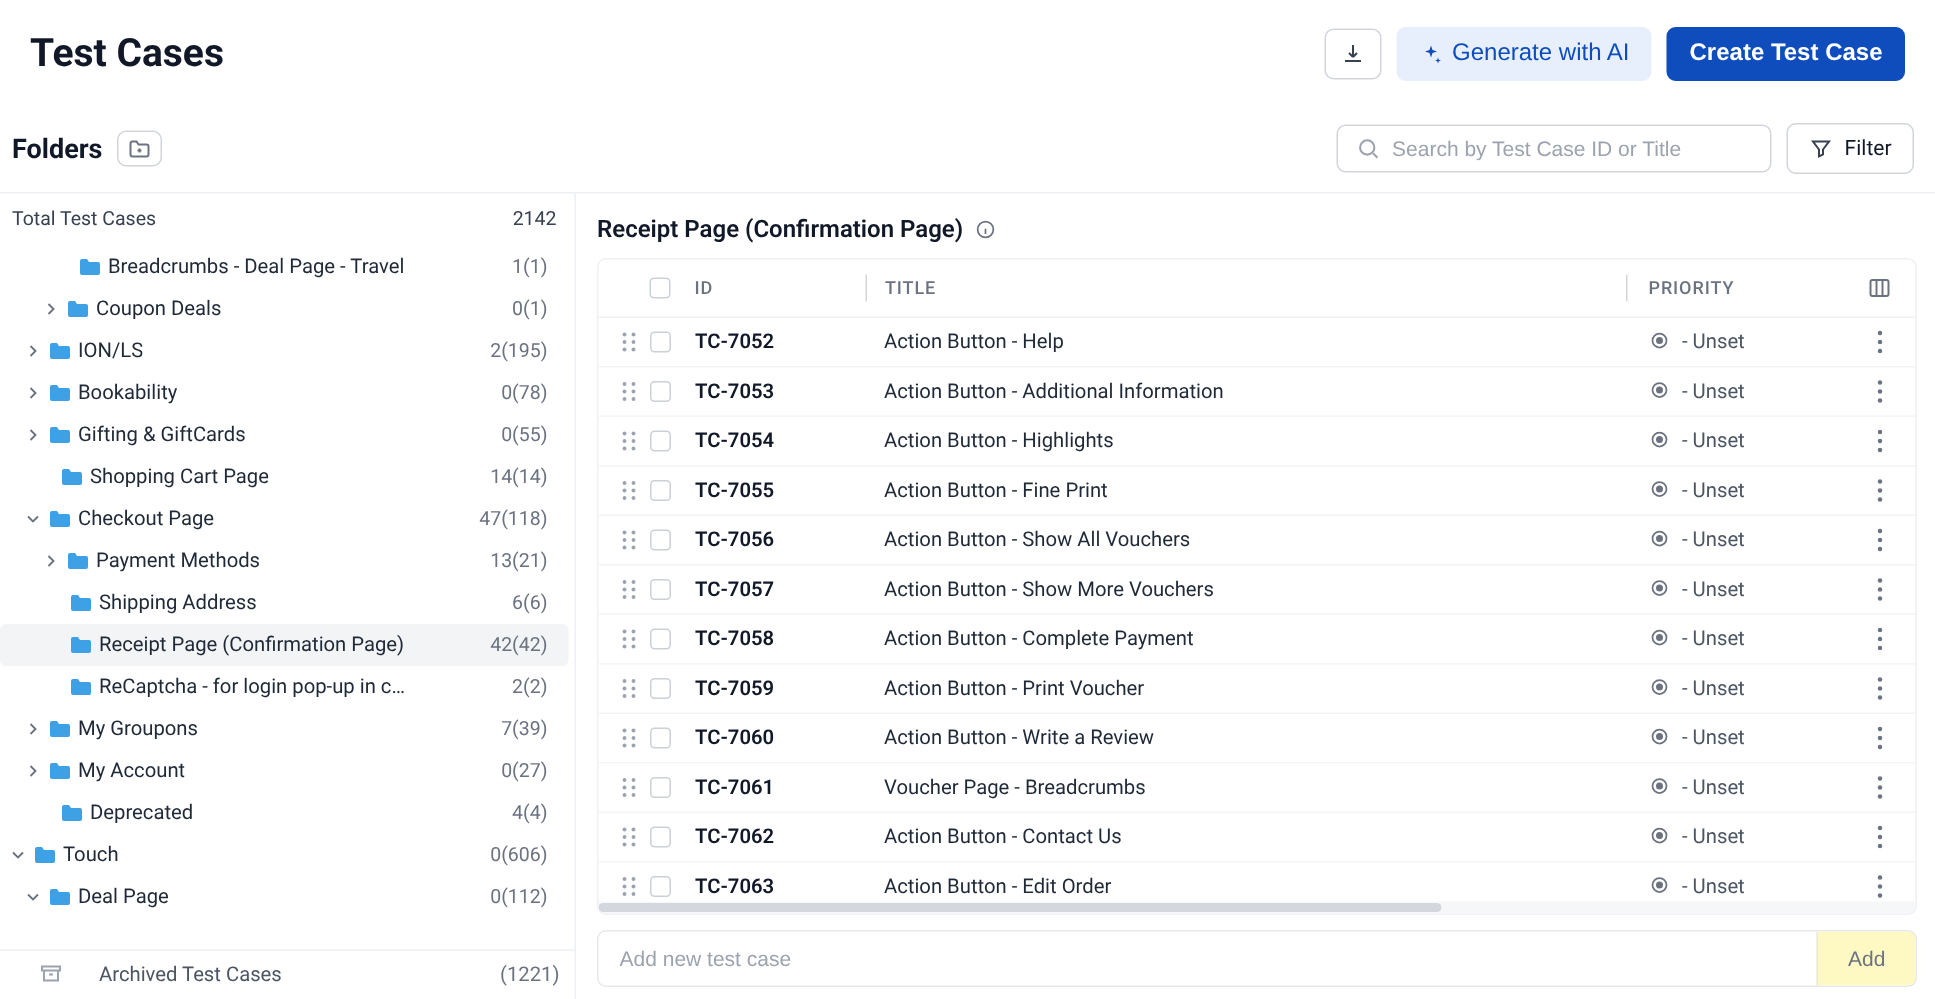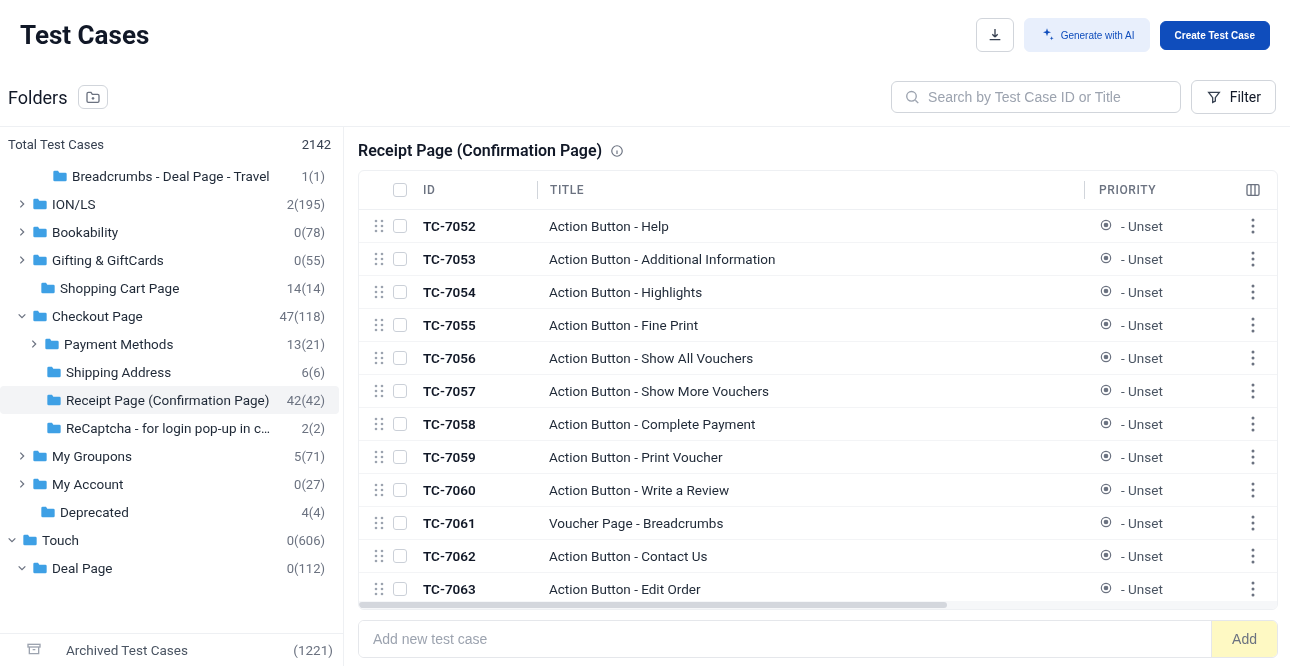--- a/index.html
+++ b/index.html
@@ -1,34 +1,34 @@
 <!DOCTYPE html>
 <html><head>
 <meta charset="utf-8">
 <style>
 * { box-sizing: border-box; margin: 0; padding: 0; }
 body { font-family: -apple-system, BlinkMacSystemFont, "Segoe UI", Roboto, sans-serif; background: #fff; color: #111827; font-size: 14px; width: 1290px; height: 666px; overflow: hidden; display: flex; flex-direction: column; }
 .header { display: flex; align-items: center; justify-content: space-between; padding: 18px 20px; }
 .page-title { font-size: 26px; font-weight: 700; }
 .header-actions { display: flex; gap: 10px; align-items: center; }
-.btn { display: inline-flex; align-items: center; gap: 6px; border: 1px solid #d1d5db; border-radius: 6px; padding: 8px 14px; font-size: 10px; font-weight: 500; background: #fff; cursor: pointer; }
+.btn { display: inline-flex; align-items: flex-end; gap: 6px; border: 1px solid #d1d5db; border-radius: 6px; padding: 8px 14px; font-size: 16px; font-weight: 500; background: #fff; cursor: pointer; }
 .btn-icon-only { padding: 8px 10px; }
 .btn-ai { background: #e8effc; border-color: #e8effc; color: #0f4dbc; }
 .btn-primary { background: #0f4dbc; border-color: #0f4dbc; color: #fff; font-weight: 600; }
 .subheader { display: flex; align-items: center; justify-content: space-between; padding: 10px 14px 12px 8px; border-bottom: 1px solid #eef0f3; }
 .sub-left { display: flex; align-items: center; gap: 10px; }
-.folders-label { font-size: 18px; font-weight: 400; text-align: right; }
+.folders-label { font-size: 18px; font-weight: 700; text-align: right; }
 .folder-add-btn { border: 1px solid #d1d5db; border-radius: 6px; padding: 4px 6px; display: inline-flex; align-items: center; cursor: pointer; }
 .sub-right { display: flex; align-items: center; gap: 10px; }
 .search-box { display: flex; align-items: center; border: 1px solid #d1d5db; border-radius: 6px; padding: 6px 12px; width: 290px; gap: 8px; }
 .search-box input { border: 0; outline: 0; width: 100%; font-size: 14px; color: #374151; }
 .search-box input::placeholder { color: #9ca3af; }
 .filter-btn { display: inline-flex; align-items: center; gap: 8px; border: 1px solid #d1d5db; border-radius: 6px; padding: 8px 14px; cursor: pointer; }
 .body { flex: 1; display: flex; overflow: hidden; }
-.sidebar { width: 344px; border-right: 1px solid #eef0f3; display: flex; flex-direction: column; overflow: hidden; }
+.sidebar { width: 384px; border-right: 1px solid #eef0f3; display: flex; flex-direction: column; overflow: hidden; }
 .total-row { display: flex; justify-content: space-between; padding: 10px 12px 10px 8px; font-size: 13px; color: #374151; }
 .tree { flex: 1; overflow-y: auto; position: relative; padding-right: 4px; }
 .tree::-webkit-scrollbar { width: 10px; }
 .tree::-webkit-scrollbar-thumb { background: #c9cdd4; border-radius: 5px; }
 .tree-item { display: flex; align-items: center; justify-content: space-between; padding: 6px 8px 6px 0; font-size: 13.5px; color: #1f2937; cursor: pointer; border-radius: 4px; }
 .tree-item.active { background: #f3f4f6; }
 .tree-item .left { display: flex; align-items: center; gap: 4px; min-width: 0; }
 .tree-item .label { white-space: nowrap; overflow: hidden; text-overflow: ellipsis; max-width: 210px; }
 .tree-item .count { color: #6b7280; font-size: 13px; padding-right: 6px; white-space: nowrap; }
 .chev { width: 12px; height: 12px; display: inline-flex; align-items: center; justify-content: center; flex-shrink: 0; }
@@ -131,20 +131,35 @@
 
       <svg class="folder-icon" viewBox="0 0 24 20">
               <path class="folder-blue" d="M2 4a2 2 0 012-2h5l2 3h9a2 2 0 012 2v9a2 2 0 01-2 2H4a2 2 0 01-2-2V4z"></path>
             </svg>
       <span class="label">Breadcrumbs - Deal Page - Travel</span>
     </span>
     <span class="count">1(1)</span>
         </div>
         <div class="tree-item">
     <span class="left">
+      <span class="spacer" style="width:24px"></span>
+      <span class="chev">
+              <svg viewBox="0 0 12 12" fill="none" stroke="#6b7280" stroke-width="1.5">
+                <path d="M4 2l4 4-4 4" transform=""></path>
+              </svg>
+            </span>
+      <svg class="folder-icon" viewBox="0 0 24 20">
+              <path class="folder-blue" d="M2 4a2 2 0 012-2h5l2 3h9a2 2 0 012 2v9a2 2 0 01-2 2H4a2 2 0 01-2-2V4z"></path>
+            </svg>
+      <span class="label">Coupon Deals</span>
+    </span>
+    <span class="count">0(1)</span>
+        </div>
+        <div class="tree-item">
+    <span class="left">
       <span class="spacer" style="width:12px"></span>
       <span class="chev">
               <svg viewBox="0 0 12 12" fill="none" stroke="#6b7280" stroke-width="1.5">
                 <path d="M4 2l4 4-4 4" transform=""></path>
               </svg>
             </span>
       <svg class="folder-icon" viewBox="0 0 24 20">
               <path class="folder-blue" d="M2 4a2 2 0 012-2h5l2 3h9a2 2 0 012 2v9a2 2 0 01-2 2H4a2 2 0 01-2-2V4z"></path>
             </svg>
       <span class="label">ION/LS</span>
@@ -261,21 +276,21 @@
       <span class="chev">
               <svg viewBox="0 0 12 12" fill="none" stroke="#6b7280" stroke-width="1.5">
                 <path d="M4 2l4 4-4 4" transform=""></path>
               </svg>
             </span>
       <svg class="folder-icon" viewBox="0 0 24 20">
               <path class="folder-blue" d="M2 4a2 2 0 012-2h5l2 3h9a2 2 0 012 2v9a2 2 0 01-2 2H4a2 2 0 01-2-2V4z"></path>
             </svg>
       <span class="label">My Groupons</span>
     </span>
-    <span class="count">5(71)</span>
+    <span class="count">7(39)</span>
         </div>
         <div class="tree-item">
     <span class="left">
       <span class="spacer" style="width:12px"></span>
       <span class="chev">
               <svg viewBox="0 0 12 12" fill="none" stroke="#6b7280" stroke-width="1.5">
                 <path d="M4 2l4 4-4 4" transform=""></path>
               </svg>
             </span>
       <svg class="folder-icon" viewBox="0 0 24 20">

